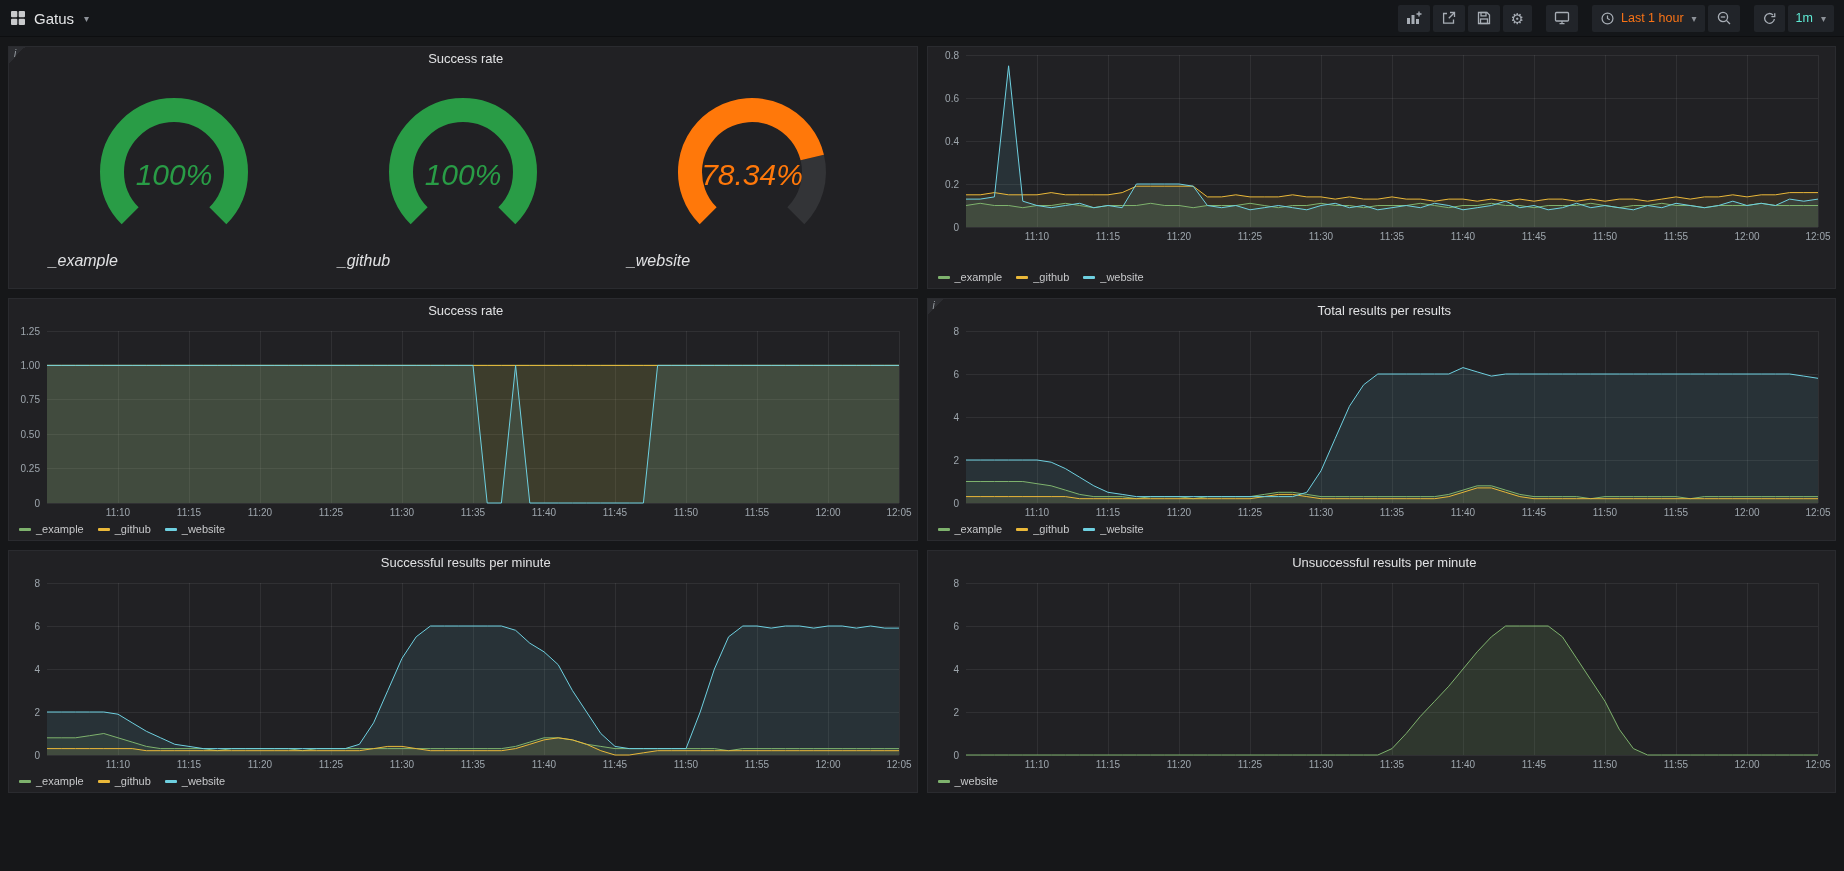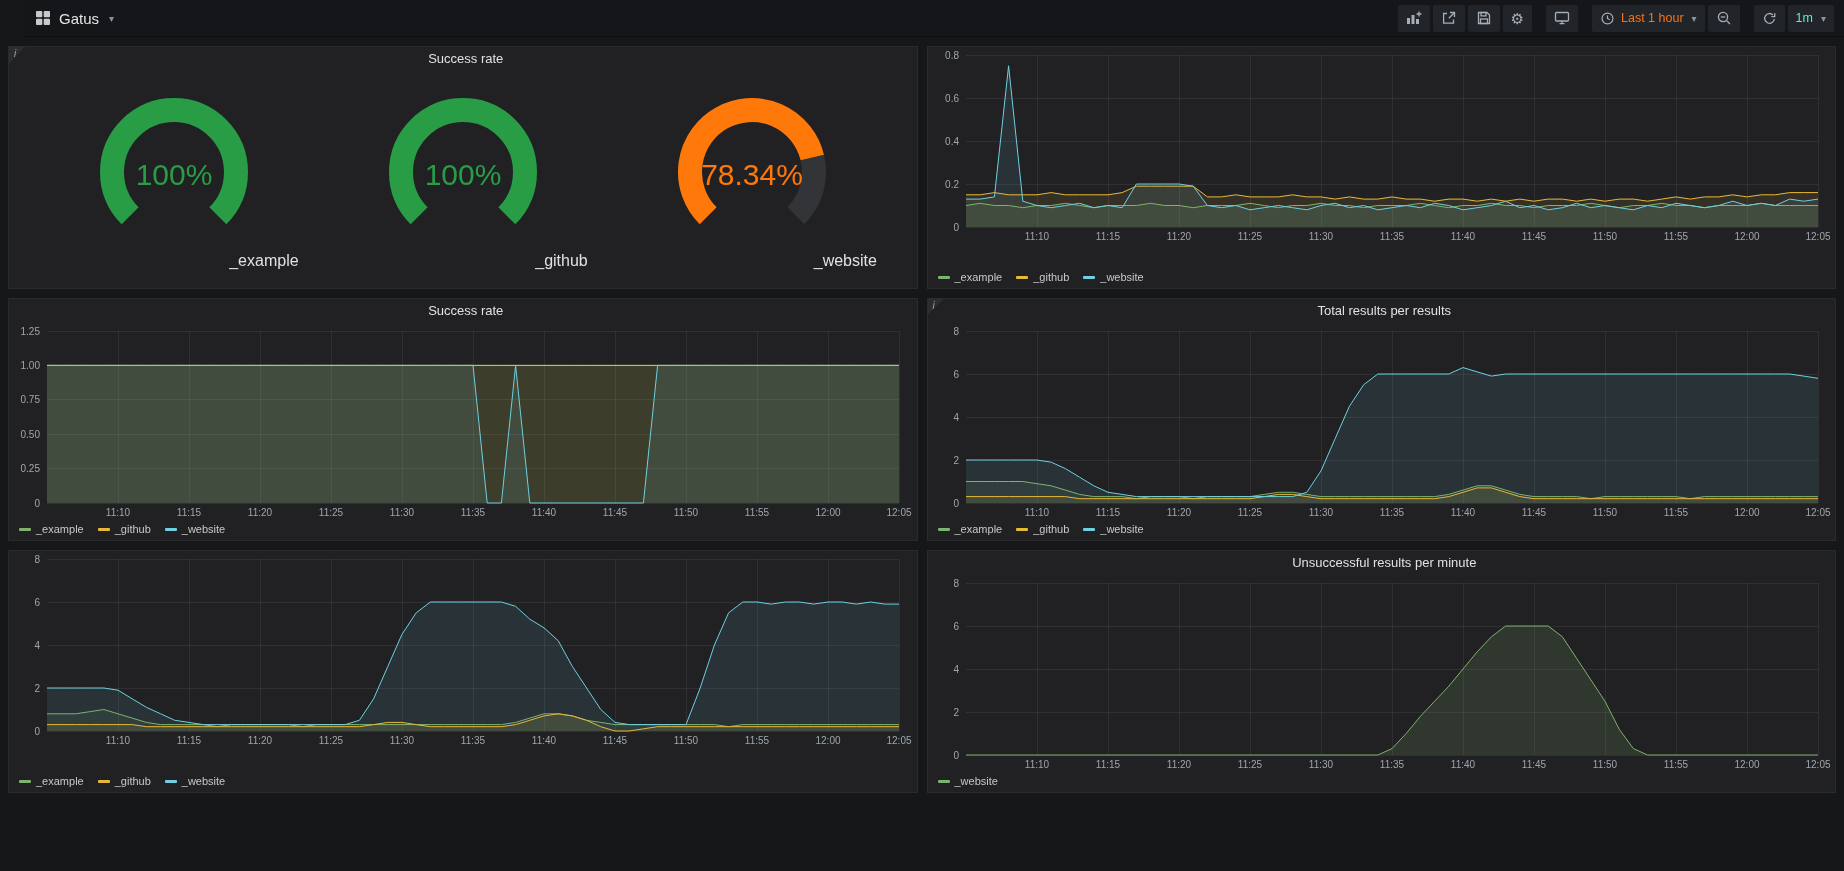--- a/index.html
+++ b/index.html
@@ -5,21 +5,21 @@
   * { box-sizing: border-box; margin: 0; padding: 0; }
   html,body { width:1844px; height:871px; overflow:hidden; }
   body {
     background:#161719;
     font-family:"Liberation Sans", sans-serif;
     color:#d8d9da;
   }
   
   .navbar {
     height:37px; display:flex; align-items:center; justify-content:space-between;
-    padding:0 10px; background:#141619; border-bottom:1px solid #0d0e10;margin-left:25px;
+    padding:0 10px; background:#141619; border-bottom:1px solid #0d0e10;
   }
   .nav-left { display:flex; align-items:center; gap:8px; }
   .grid-icon { display:inline-flex; color:#c9cacc; cursor:pointer; }
   .nav-title { font-size:15px; color:#e3e4e6; font-weight:500; cursor:pointer; }
   .caret { font-size:10px; color:#8d9299; margin-left:2px; }
   .nav-right { display:flex; align-items:center; }
   .nav-group { display:flex; align-items:center; gap:3px; margin-left:14px; }
   .nav-btn {
     display:inline-flex; align-items:center; gap:6px;
     height:27px; padding:0 8px; background:#212429; border:none; border-radius:2px;
@@ -46,21 +46,21 @@
     position:absolute; top:0; left:0; width:16px; height:16px; z-index:2;
     font-size:10px; font-style:italic; color:#9aa0a6; padding:1px 0 0 5px; cursor:pointer;
     background:linear-gradient(135deg, #2c2d31 50%, transparent 50%);
   }
   .chart-body { flex:1 1 auto; min-height:0; }
   .legend { flex:0 0 20px; display:flex; align-items:center; gap:14px; padding:0 0 2px 10px; }
   .legend-item { display:inline-flex; align-items:center; gap:5px; font-size:11px; color:#c7c8ca; cursor:pointer; }
   .swatch { display:inline-block; width:12px; height:3px; border-radius:1px; }
   
   .gauge-row { flex:1; display:flex; align-items:center; justify-content:space-around; padding:0 20px; }
-  .gauge { display:flex; flex-direction:column; align-items:flex-end; }
+  .gauge { display:flex; flex-direction:column; align-items:flex-start;font-style:italic; }
   .gauge-label { font-size:16px; color:#e0e1e3; margin-top:0px; }
   
   svg text.tick { fill:#9ea6ad; font-size:10px; font-family:"Liberation Sans",sans-serif; }
   svg line.grid { stroke:rgba(255,255,255,0.07); shape-rendering:crispEdges; }
   svg text.gauge-value { font-family:"Liberation Sans",sans-serif; }
 </style>
 </head>
 <body>
 
 <div class="navbar">
@@ -351,20 +351,21 @@
           <span>_github</span>
         </span>
         <span class="legend-item">
           <span class="swatch" style="background: rgb(110, 208, 224);"></span>
           <span>_website</span>
         </span>
       </div>
   </div>
 
   <div class="panel">
+    <div class="panel-header">Successful results per minute</div>
     <div class="chart-body"><svg width="908" height="197">
           <line x1="38" x2="890" y1="180" y2="180" class="grid"></line>
           <text x="31" y="183.5" text-anchor="end" class="tick">0</text>
           <line x1="38" x2="890" y1="137" y2="137" class="grid"></line>
           <text x="31" y="140.5" text-anchor="end" class="tick">2</text>
           <line x1="38" x2="890" y1="94" y2="94" class="grid"></line>
           <text x="31" y="97.5" text-anchor="end" class="tick">4</text>
           <line x1="38" x2="890" y1="51" y2="51" class="grid"></line>
           <text x="31" y="54.5" text-anchor="end" class="tick">6</text>
           <line x1="38" x2="890" y1="8" y2="8" class="grid"></line>

